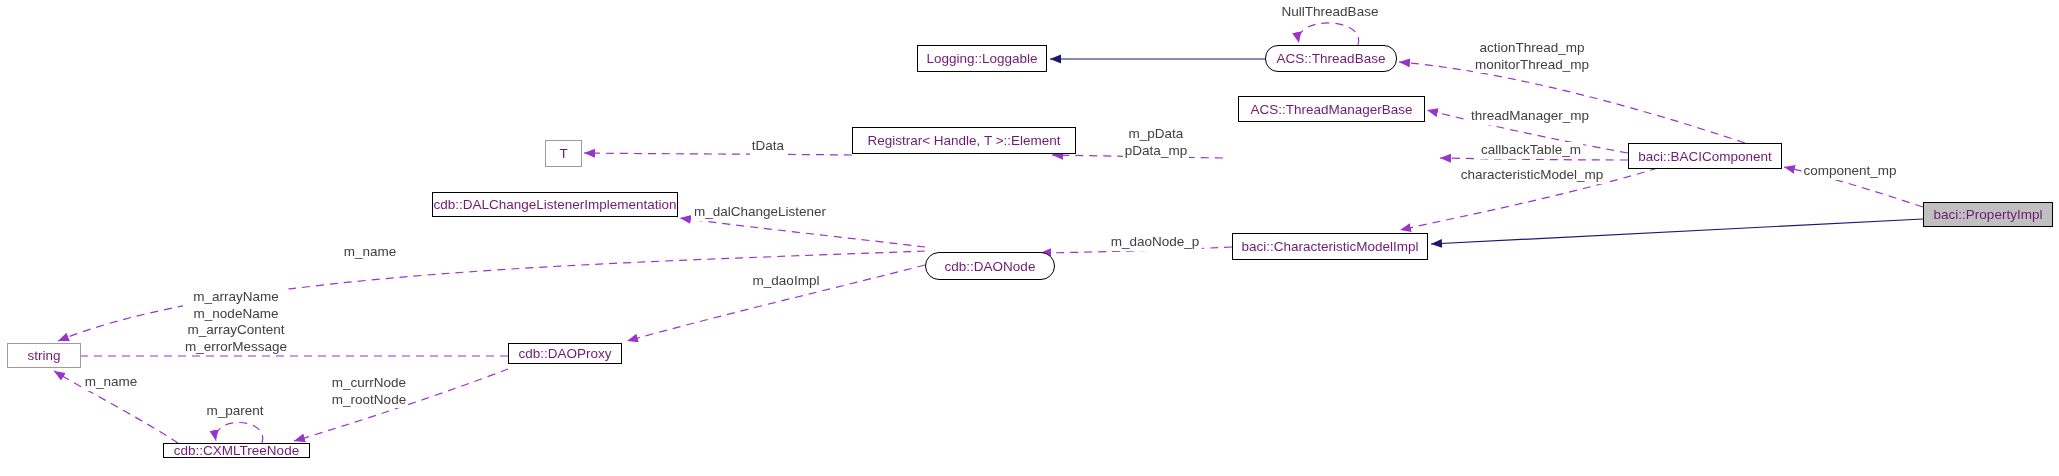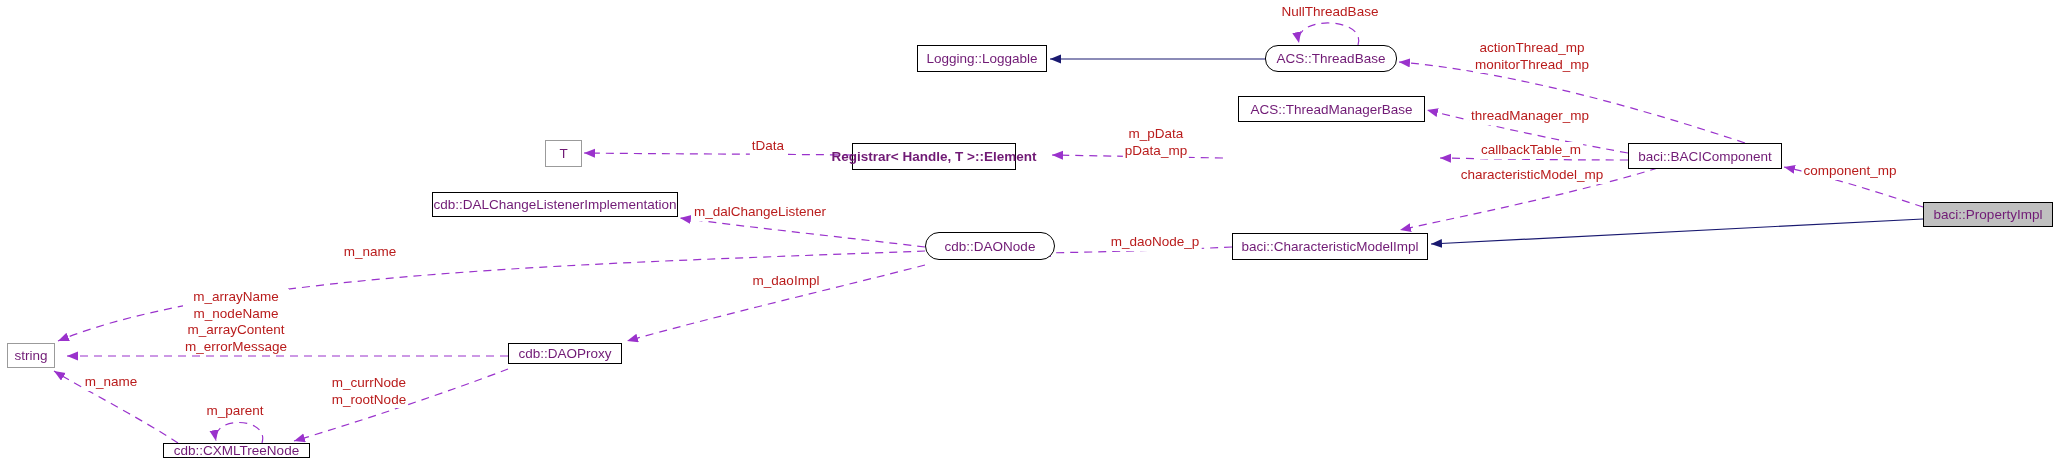--- a/index.html
+++ b/index.html
@@ -4,21 +4,21 @@
 <style>
   html,body{margin:0;padding:0;background:#ffffff;}
   .canvas{position:relative;width:2059px;height:476px;background:#ffffff;
           font-family:"Liberation Sans",sans-serif;overflow:hidden;}
   .edges{position:absolute;left:0;top:0;width:2059px;height:476px;}
   .node{position:absolute;box-sizing:border-box;border:1px solid #000000;background:#ffffff;
         display:flex;align-items:center;justify-content:center;font-size:13.5px;color:#701a75;
         white-space:nowrap;z-index:2;}
   .node.external{border-color:#9b9b9b;}
   .node.selected{background:#c0c0c0;}
-  .elabel{position:absolute;font-size:13.5px;line-height:16.5px;color:#b91c1c;text-align:center;
+  .elabel{position:absolute;font-size:13.5px;line-height:16.5px;color:#404040;text-align:center;
           transform:translateX(-50%);white-space:nowrap;background:#ffffff;padding:0 2px;z-index:3;}
   .elabel span{display:block;}
 </style>
 </head>
 <body>
 
 <div class="canvas">
 
   <svg class="edges" width="2059" height="476" viewBox="0 0 2059 476">
     <defs>
@@ -48,27 +48,27 @@
     <path d="M 508 356 L 67 356" stroke="#9a32cc" stroke-width="1.2" stroke-dasharray="8,6" fill="none" marker-end="url(#arr-purple)"></path>
     <path d="M 508 369 C 448 392 355 423 294 441" stroke="#9a32cc" stroke-width="1.2" stroke-dasharray="8,6" fill="none" marker-end="url(#arr-purple)"></path>
     <path d="M 178 443 C 140 418 85 390 54 371" stroke="#9a32cc" stroke-width="1.2" stroke-dasharray="8,6" fill="none" marker-end="url(#arr-purple)"></path>
     <path d="M 262 443 C 270 417 211 415 216 441" stroke="#9a32cc" stroke-width="1.2" stroke-dasharray="8,6" fill="none" marker-end="url(#arr-purple)"></path>
   </svg>
 
   <div class="node" style="left:917px;top:45px;width:130px;height:27px;">Logging::Loggable</div>
   <div class="node" style="left:1265px;top:45px;width:132px;height:27px;border-radius:13px;">ACS::ThreadBase</div>
   <div class="node" style="left:1238px;top:96px;width:187px;height:26px;">ACS::ThreadManagerBase</div>
   <div class="node external" style="left:545px;top:140px;width:37px;height:27px;">T</div>
-  <div class="node" style="left:852px;top:143px;width:164px;height:27px;font-weight:bold;">Registrar&lt; Handle, T &gt;::Element</div>
+  <div class="node" style="left:852px;top:127px;width:224px;height:27px;">Registrar&lt; Handle, T &gt;::Element</div>
   <div class="node" style="left:1628px;top:143px;width:154px;height:26px;">baci::BACIComponent</div>
   <div class="node selected" style="left:1923px;top:202px;width:130px;height:25px;">baci::PropertyImpl</div>
   <div class="node" style="left:432px;top:192px;width:246px;height:25px;">cdb::DALChangeListenerImplementation</div>
-  <div class="node" style="left:925px;top:232px;width:130px;height:28px;border-radius:14px;">cdb::DAONode</div>
+  <div class="node" style="left:925px;top:252px;width:130px;height:28px;border-radius:14px;">cdb::DAONode</div>
   <div class="node" style="left:1232px;top:233px;width:196px;height:27px;">baci::CharacteristicModelImpl</div>
-  <div class="node external" style="left:7px;top:343px;width:48px;height:25px;">string</div>
+  <div class="node external" style="left:7px;top:343px;width:74px;height:25px;">string</div>
   <div class="node" style="left:508px;top:343px;width:114px;height:21px;">cdb::DAOProxy</div>
   <div class="node" style="left:163px;top:443px;width:147px;height:15px;">cdb::CXMLTreeNode</div>
 
   <div class="elabel" style="left:1330px;top:4px;">
     <span>NullThreadBase</span>
   </div>
   <div class="elabel" style="left:1532px;top:40px;">
     <span>actionThread_mp</span>
     <span>monitorThread_mp</span>
   </div>

